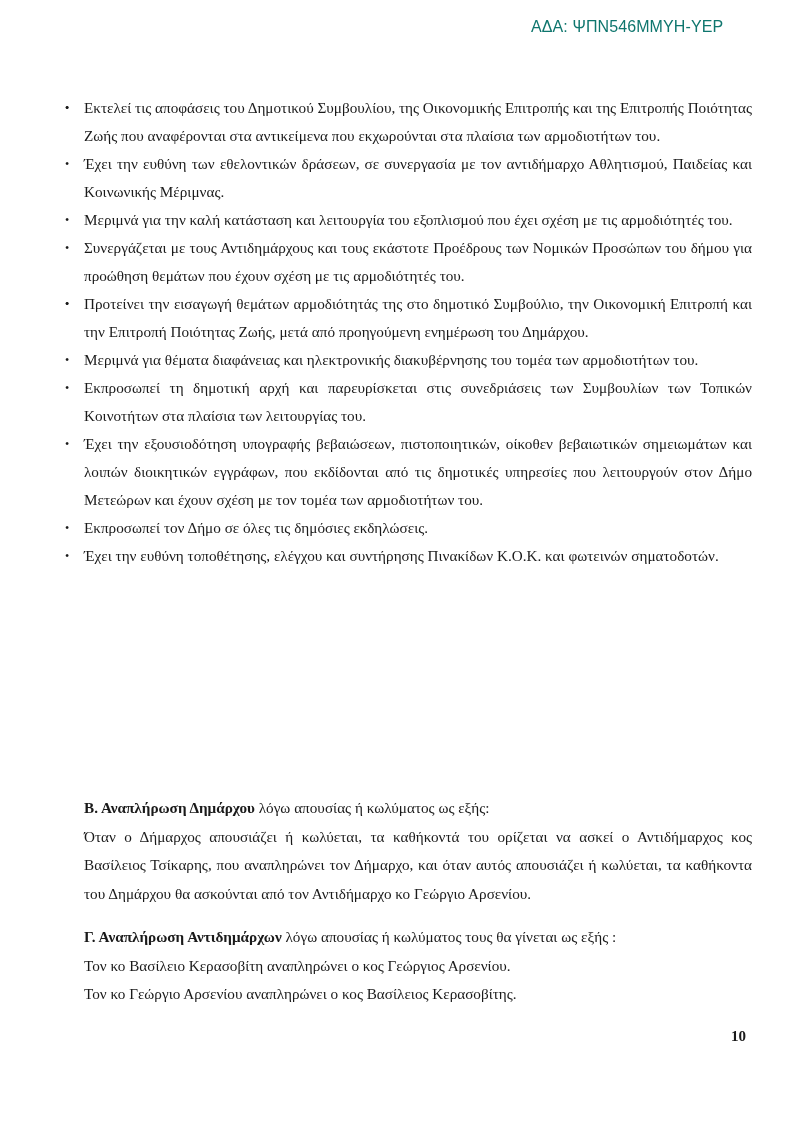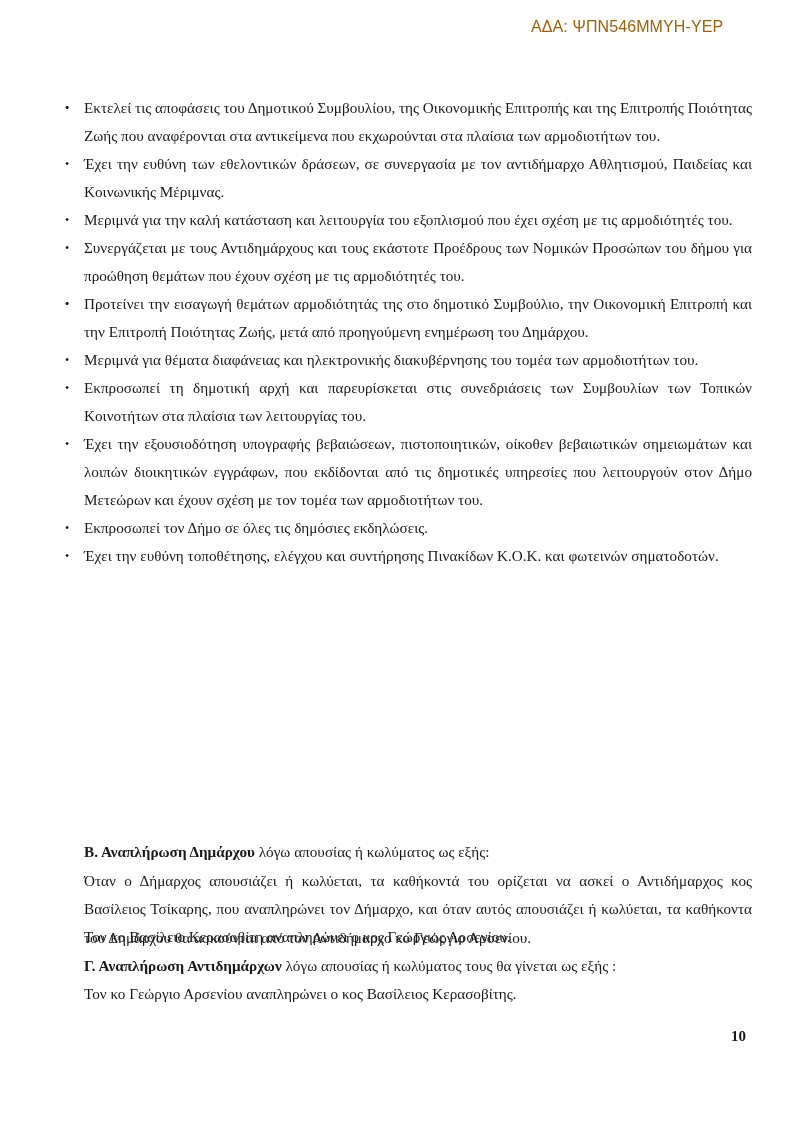--- a/index.html
+++ b/index.html
@@ -14,21 +14,21 @@
       overflow: hidden;
       color: #1a1a1a;
       font-family: "Liberation Serif", "DejaVu Serif", serif;
     }
     .header-code {
       position: absolute;
       top: 18px;
       left: 531px;
       font-family: "Liberation Sans", "DejaVu Sans", sans-serif;
       font-size: 16px;
-      color: #a16207;
+      color: #0f766e;
       letter-spacing: 0.1px;
     }
     .bullets {
       position: absolute;
       top: 94px;
       left: 62px;
       width: 690px;
       margin: 0;
       padding: 0;
       list-style: none;
@@ -54,21 +54,21 @@
       position: absolute;
       left: 84px;
       width: 668px;
       font-size: 15.2px;
       line-height: 28.5px;
     }
     .section p {
       margin: 0;
       text-align: justify;
     }
-    .section-b { top: 794px; margin-top: 44px; }
+    .section-b { top: 794px; }
     .section-g { top: 923px; }
     .bold {
       font-weight: bold;
     }
     .page-number {
       position: absolute;
       top: 1028px;
       left: 731px;
       font-size: 15px;
       font-weight: bold;
@@ -93,18 +93,18 @@
   <li class="bullet-item"><span class="bullet-dot">•</span><span>Εκπροσωπεί   τον Δήμο  σε όλες τις δημόσιες εκδηλώσεις.</span></li>
   <li class="bullet-item"><span class="bullet-dot">•</span><span>Έχει την ευθύνη τοποθέτησης, ελέγχου και συντήρησης Πινακίδων Κ.Ο.Κ. και φωτεινών σηματοδοτών.</span></li>
 </ul>
 
 <div class="section section-b">
   <p><span class="bold">Β. Αναπλήρωση Δημάρχου</span><span> λόγω απουσίας ή κωλύματος ως εξής:</span></p>
   <p>Όταν ο Δήμαρχος απουσιάζει ή κωλύεται, τα καθήκοντά του ορίζεται να ασκεί ο Αντιδήμαρχος κος Βασίλειος Τσίκαρης, που αναπληρώνει τον Δήμαρχο, και όταν αυτός απουσιάζει ή κωλύεται, τα καθήκοντα του Δημάρχου θα ασκούνται από τον Αντιδήμαρχο κο Γεώργιο Αρσενίου.</p>
 </div>
 
 <div class="section section-g">
+  <p><span class="bold">Γ. Αναπλήρωση  Αντιδημάρχων</span><span> λόγω απουσίας  ή κωλύματος τους θα γίνεται  ως εξής :</span></p>
   <p>Τον κο Βασίλειο Κερασοβίτη αναπληρώνει ο κος  Γεώργιος Αρσενίου.</p>
-  <p><span class="bold">Γ. Αναπλήρωση  Αντιδημάρχων</span><span> λόγω απουσίας  ή κωλύματος τους θα γίνεται  ως εξής :</span></p>
   <p>Τον κο Γεώργιο Αρσενίου αναπληρώνει ο κος Βασίλειος Κερασοβίτης.</p>
 </div>
 
 <div class="page-number">10</div>
 
 </body></html>

